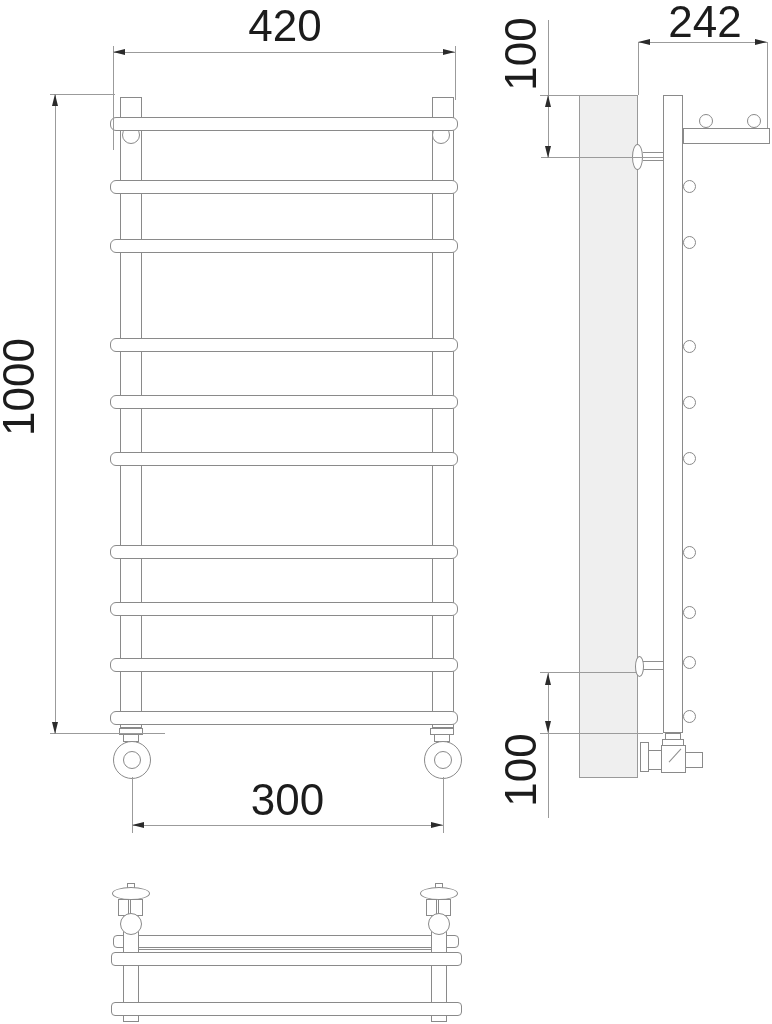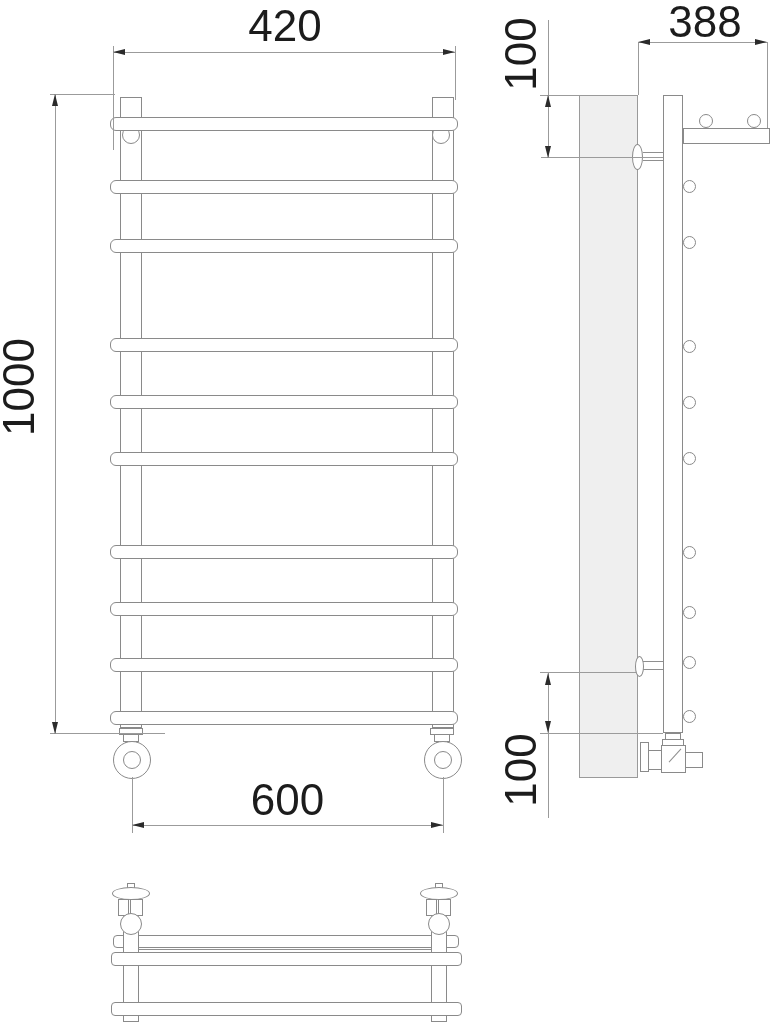--- a/index.html
+++ b/index.html
@@ -129,28 +129,28 @@
     <div class="dln" style="left:55px;top:94px;width:1px;height:640px;"></div>
     <div class="ar ar-u" style="left:52px;top:94px;"></div>
     <div class="ar ar-d" style="left:52px;top:722px;"></div>
     <div class="dimtext vtext" style="left:-51px;top:365px;width:140px;">1000</div>
 
     <div class="dln" style="left:132px;top:777px;width:1px;height:56px;"></div>
     <div class="dln" style="left:443px;top:777px;width:1px;height:56px;"></div>
     <div class="dln" style="left:132px;top:825px;width:311px;height:1px;"></div>
     <div class="ar ar-l" style="left:132px;top:822px;"></div>
     <div class="ar ar-r" style="left:431px;top:822px;"></div>
-    <div class="dimtext" style="left:230px;top:778px;width:115px;">600</div>
+    <div class="dimtext" style="left:230px;top:778px;width:115px;">300</div>
 
     <div class="dln" style="left:638px;top:42px;width:1px;height:53px;"></div>
     <div class="dln" style="left:767px;top:42px;width:1px;height:86px;"></div>
     <div class="dln" style="left:638px;top:42px;width:129px;height:1px;"></div>
     <div class="ar ar-l" style="left:638px;top:39px;"></div>
     <div class="ar ar-r" style="left:755px;top:39px;"></div>
-    <div class="dimtext" style="left:650px;top:0px;width:110px;">388</div>
+    <div class="dimtext" style="left:650px;top:0px;width:110px;">242</div>
 
     <div class="dln" style="left:548px;top:20px;width:1px;height:138px;"></div>
     <div class="dln" style="left:540px;top:95px;width:40px;height:1px;"></div>
     <div class="dln" style="left:541px;top:157px;width:122px;height:1px;"></div>
     <div class="ar ar-u" style="left:545px;top:95px;"></div>
     <div class="ar ar-d" style="left:545px;top:146px;"></div>
     <div class="dimtext vtext" style="left:471px;top:32px;width:100px;">100</div>
 
     <div class="dln" style="left:548px;top:672px;width:1px;height:146px;"></div>
     <div class="dln" style="left:540px;top:672px;width:96px;height:1px;"></div>

